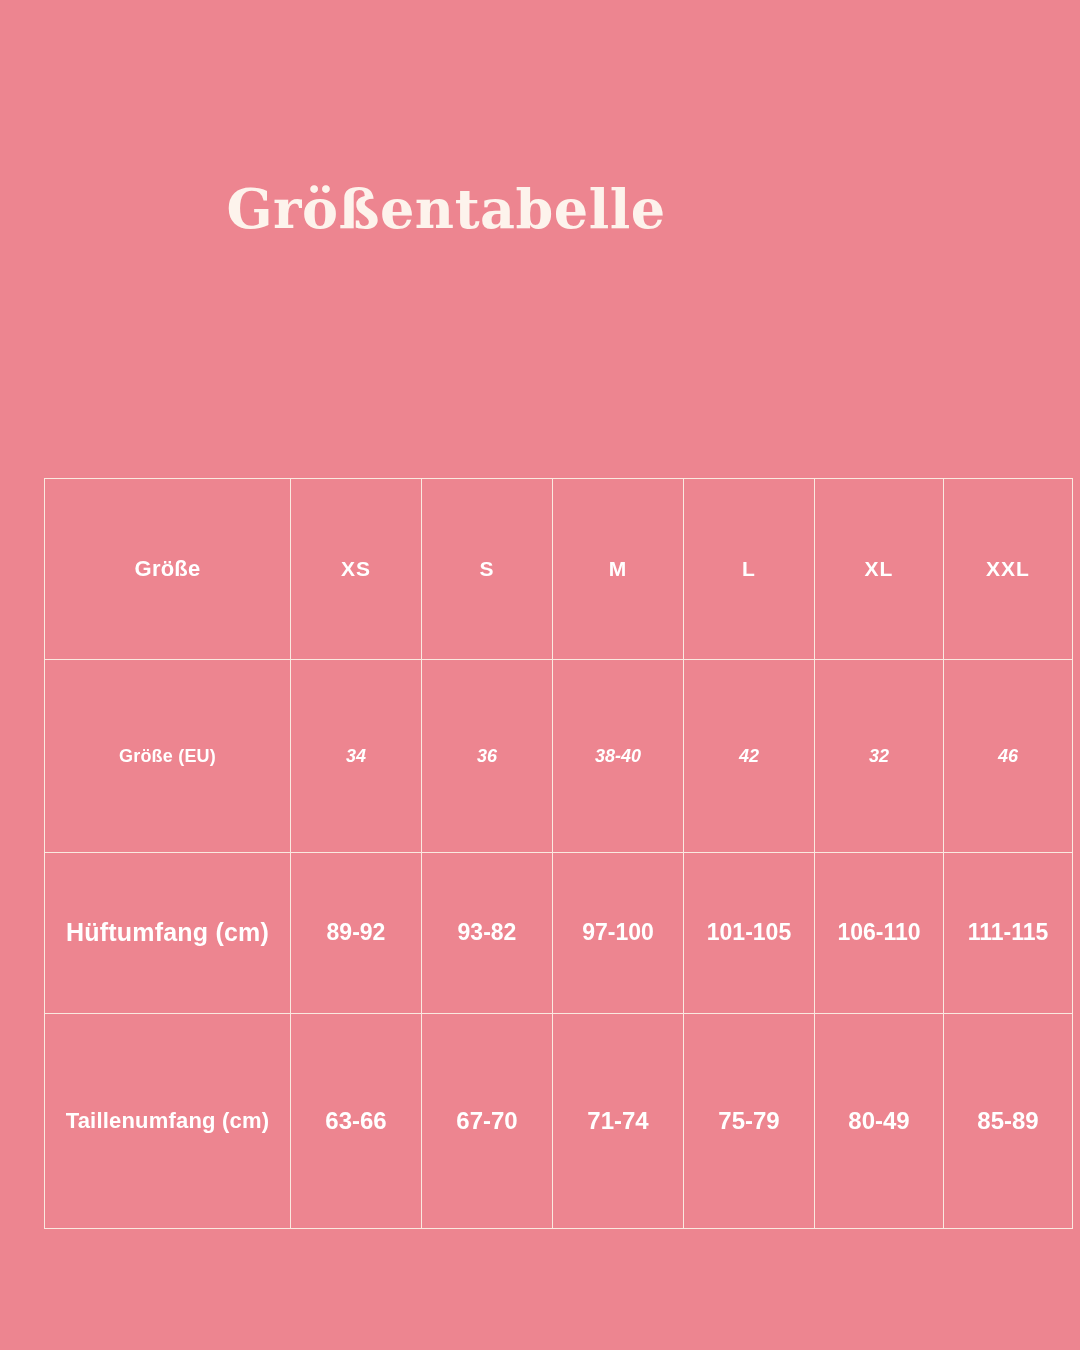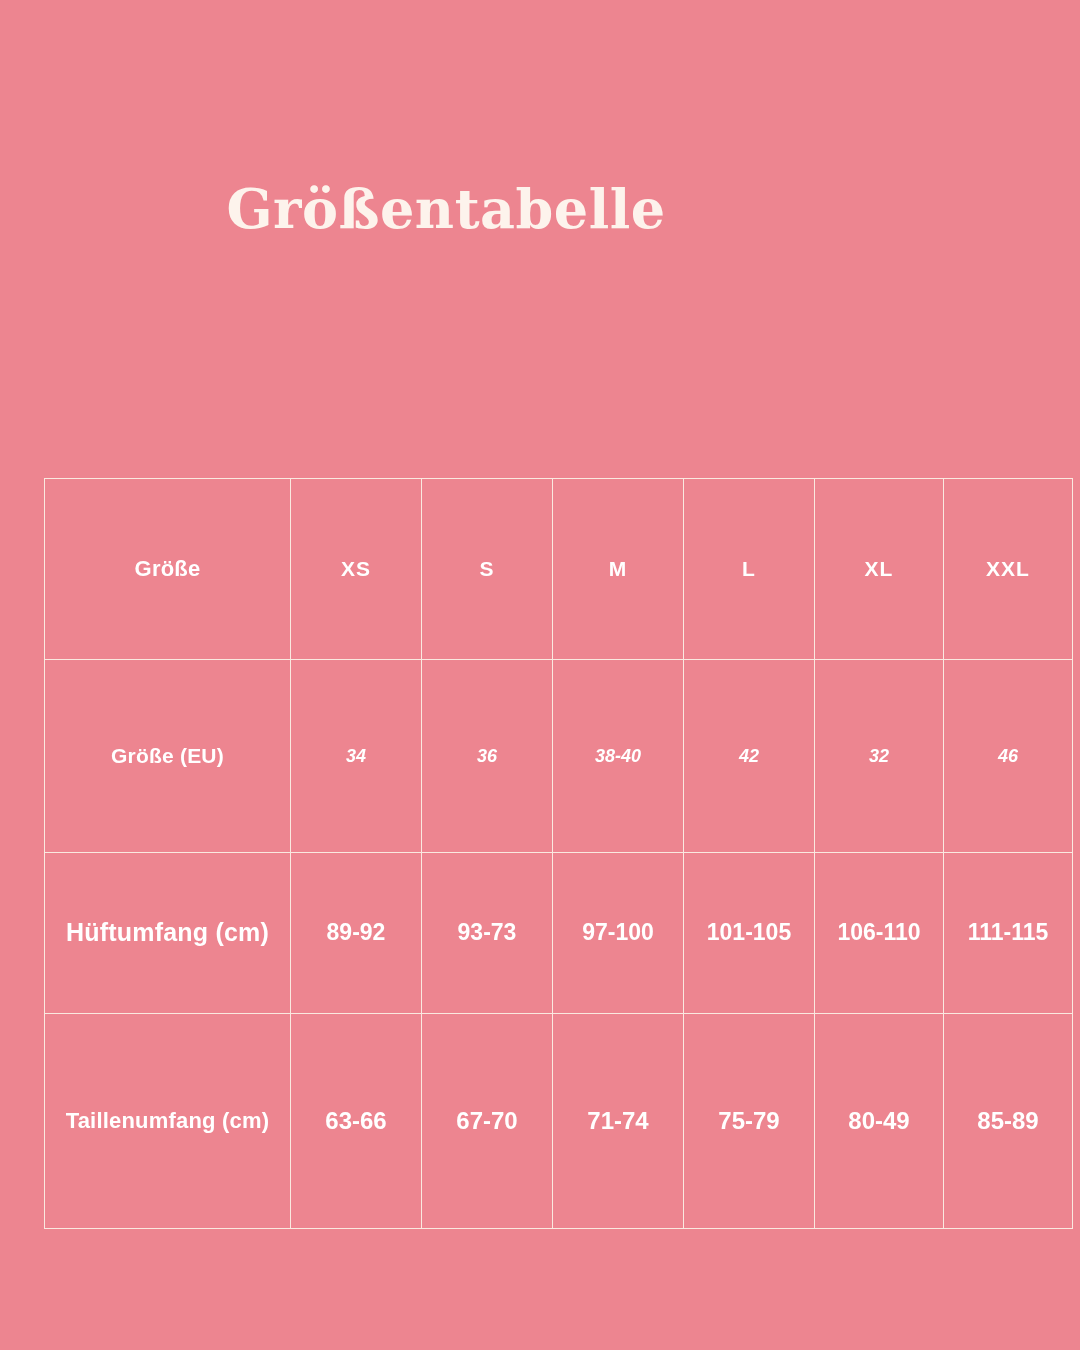--- a/index.html
+++ b/index.html
@@ -49,21 +49,21 @@
     border-collapse: collapse;
     table-layout: fixed;
   }
 
   table.size-table td {
     border: 1.5px solid #FAE9E0;
     color: #FFFFFF;
     text-align: center;
     vertical-align: middle;
     font-weight: 700;
-    font-size: 21px;
+    font-size: 18px;
     padding: 6px 4px;
     line-height: 1.35;
   }
 
   
   col.c-label { width: 246px; }
   col.c-size  { width: 131px; }
   col.c-size-wide { width: 129px; }
 
   tr.row-head td { height: 168px; }
@@ -116,21 +116,21 @@
           <td class="size-cell">34</td>
           <td class="size-cell">36</td>
           <td class="size-cell">38-40</td>
           <td class="size-cell">42</td>
           <td class="size-cell">32</td>
           <td class="size-cell">46</td>
         </tr>
         <tr class="row-hip">
           <td class="label-cell">Hüftumfang (cm)</td>
           <td class="size-cell">89-92</td>
-          <td class="size-cell">93-73</td>
+          <td class="size-cell">93-82</td>
           <td class="size-cell">97-100</td>
           <td class="size-cell">101-105</td>
           <td class="size-cell">106-110</td>
           <td class="size-cell">111-115</td>
         </tr>
         <tr class="row-waist">
           <td class="label-cell">Taillenumfang (cm)</td>
           <td class="size-cell">63-66</td>
           <td class="size-cell">67-70</td>
           <td class="size-cell">71-74</td>

